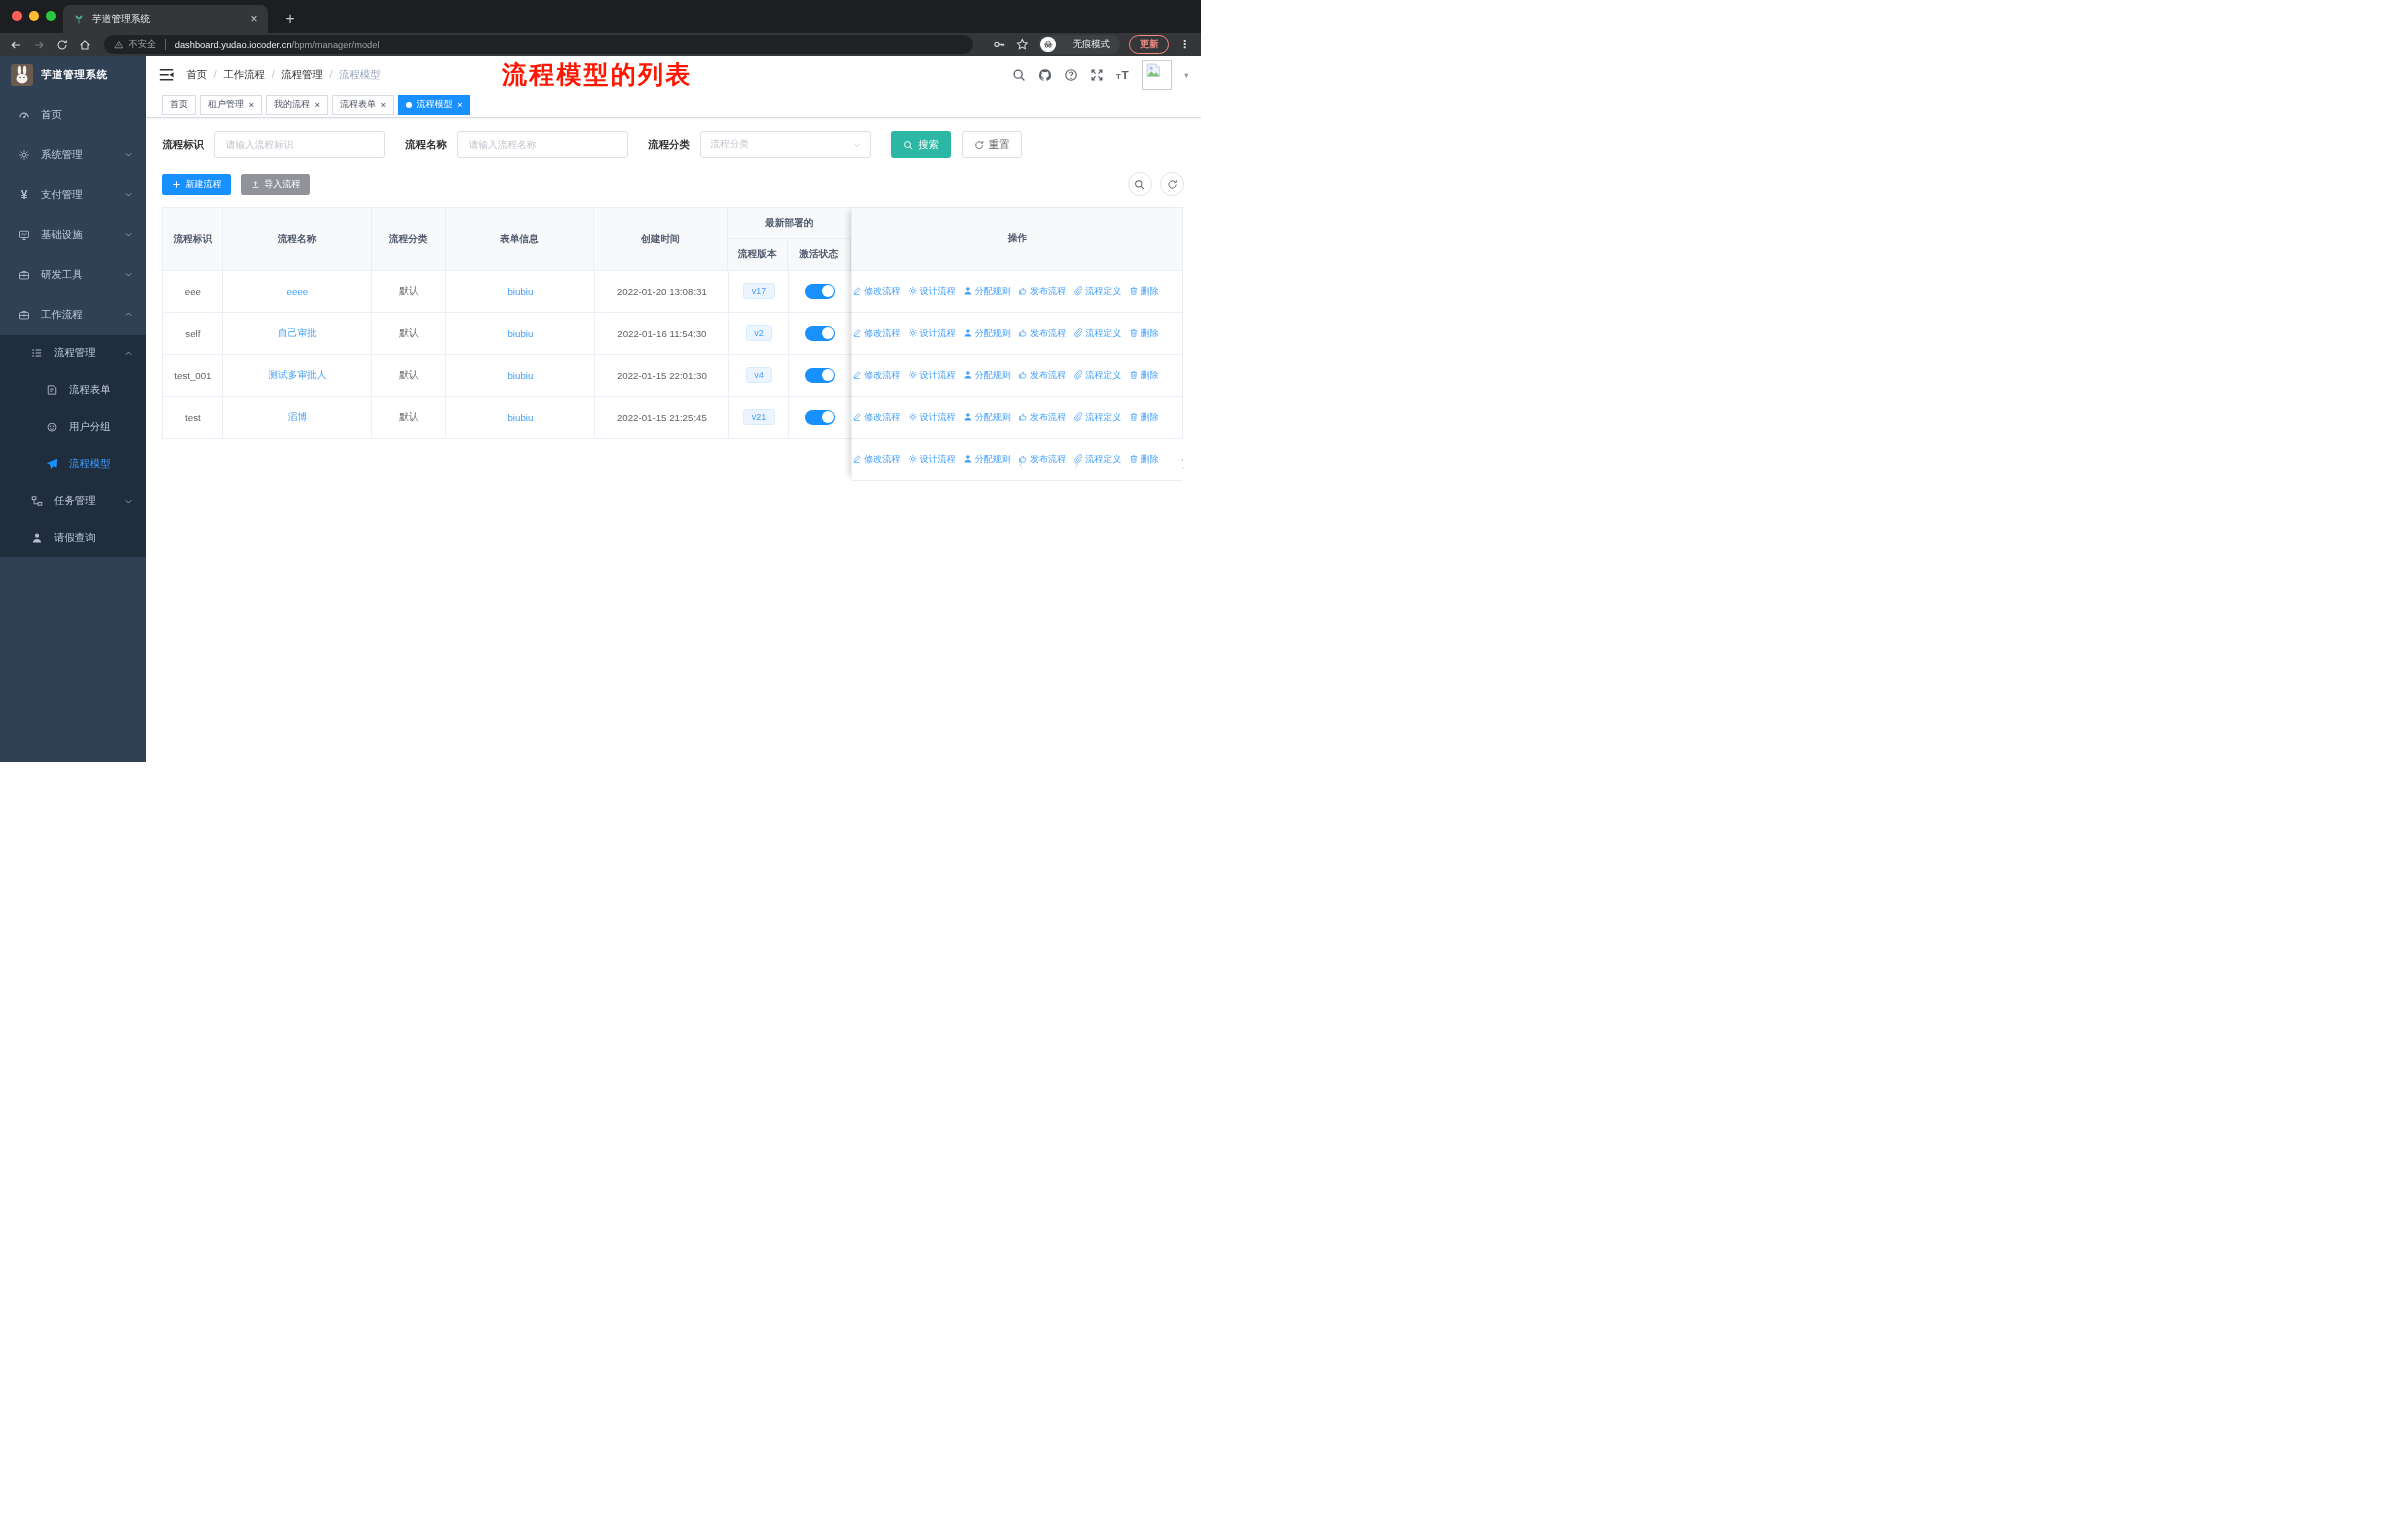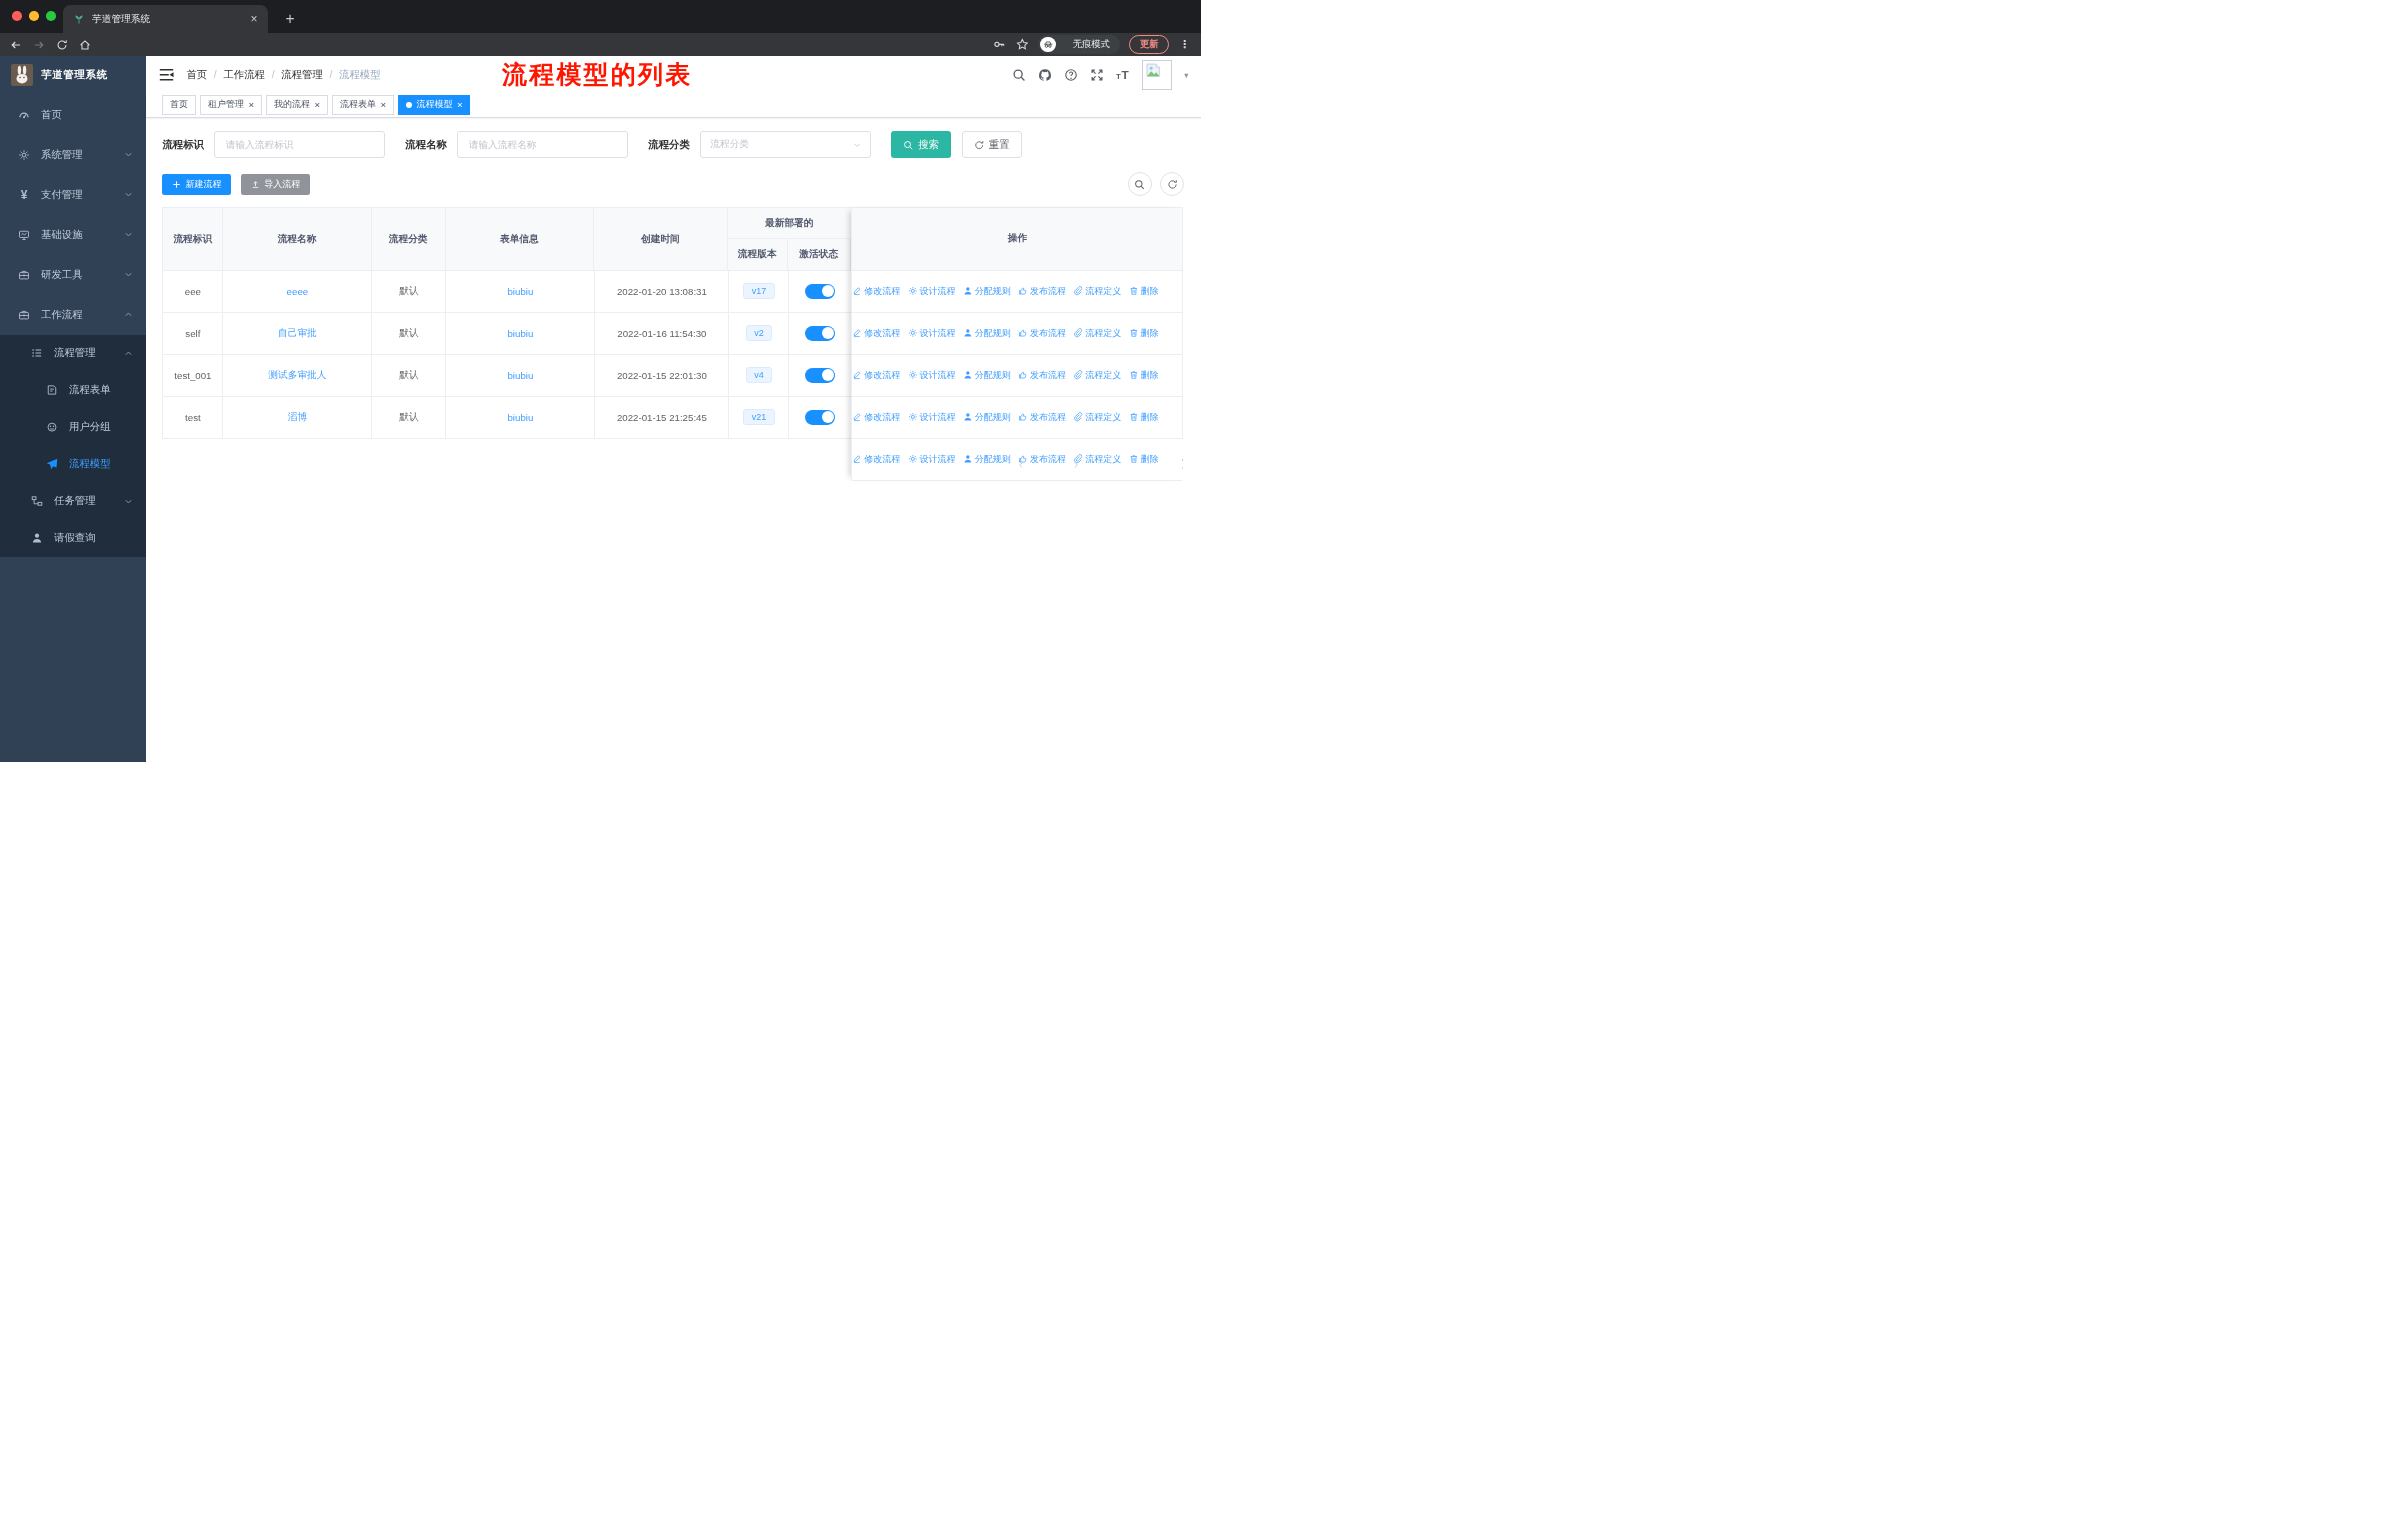--- a/index.html
+++ b/index.html
@@ -321,20 +321,28 @@
       </svg>
     <svg class="ic nico dim" viewBox="0 0 16 16" width="12" height="12">
         <use href="#i-fwd"></use>
       </svg>
     <svg class="ic nico" viewBox="0 0 16 16" width="12" height="12">
         <use href="#i-refresh"></use>
       </svg>
     <svg class="ic nico" viewBox="0 0 16 16" width="12" height="12">
         <use href="#i-home"></use>
       </svg>
+    <div class="urlbar">
+      <svg class="ic" style="width:9.7px;height:9.7px" viewBox="0 0 13 13" width="9.7" height="9.7">
+          <use href="#i-warn"></use>
+        </svg>
+      <span>不安全</span>
+      <span class="udiv"></span>
+      <span><span class="url-host">dashboard.yudao.iocoder.cn</span><span class="url-path">/bpm/manager/model</span></span>
+    </div>
     <div class="tb-right">
       <svg class="ic" style="color:#d6d8da;width:12.7px;height:12.7px" viewBox="0 0 17 17" width="12.7" height="12.7">
           <use href="#i-key"></use>
         </svg>
       <svg class="ic" style="color:#d6d8da;width:12.7px;height:12.7px" viewBox="0 0 17 17" width="12.7" height="12.7">
           <use href="#i-star"></use>
         </svg>
       <div class="incog">
         <span class="incog-c">
             <svg class="ic" style="width:10.4px;height:10.4px" viewBox="0 0 14 14" width="10.4" height="10.4">

